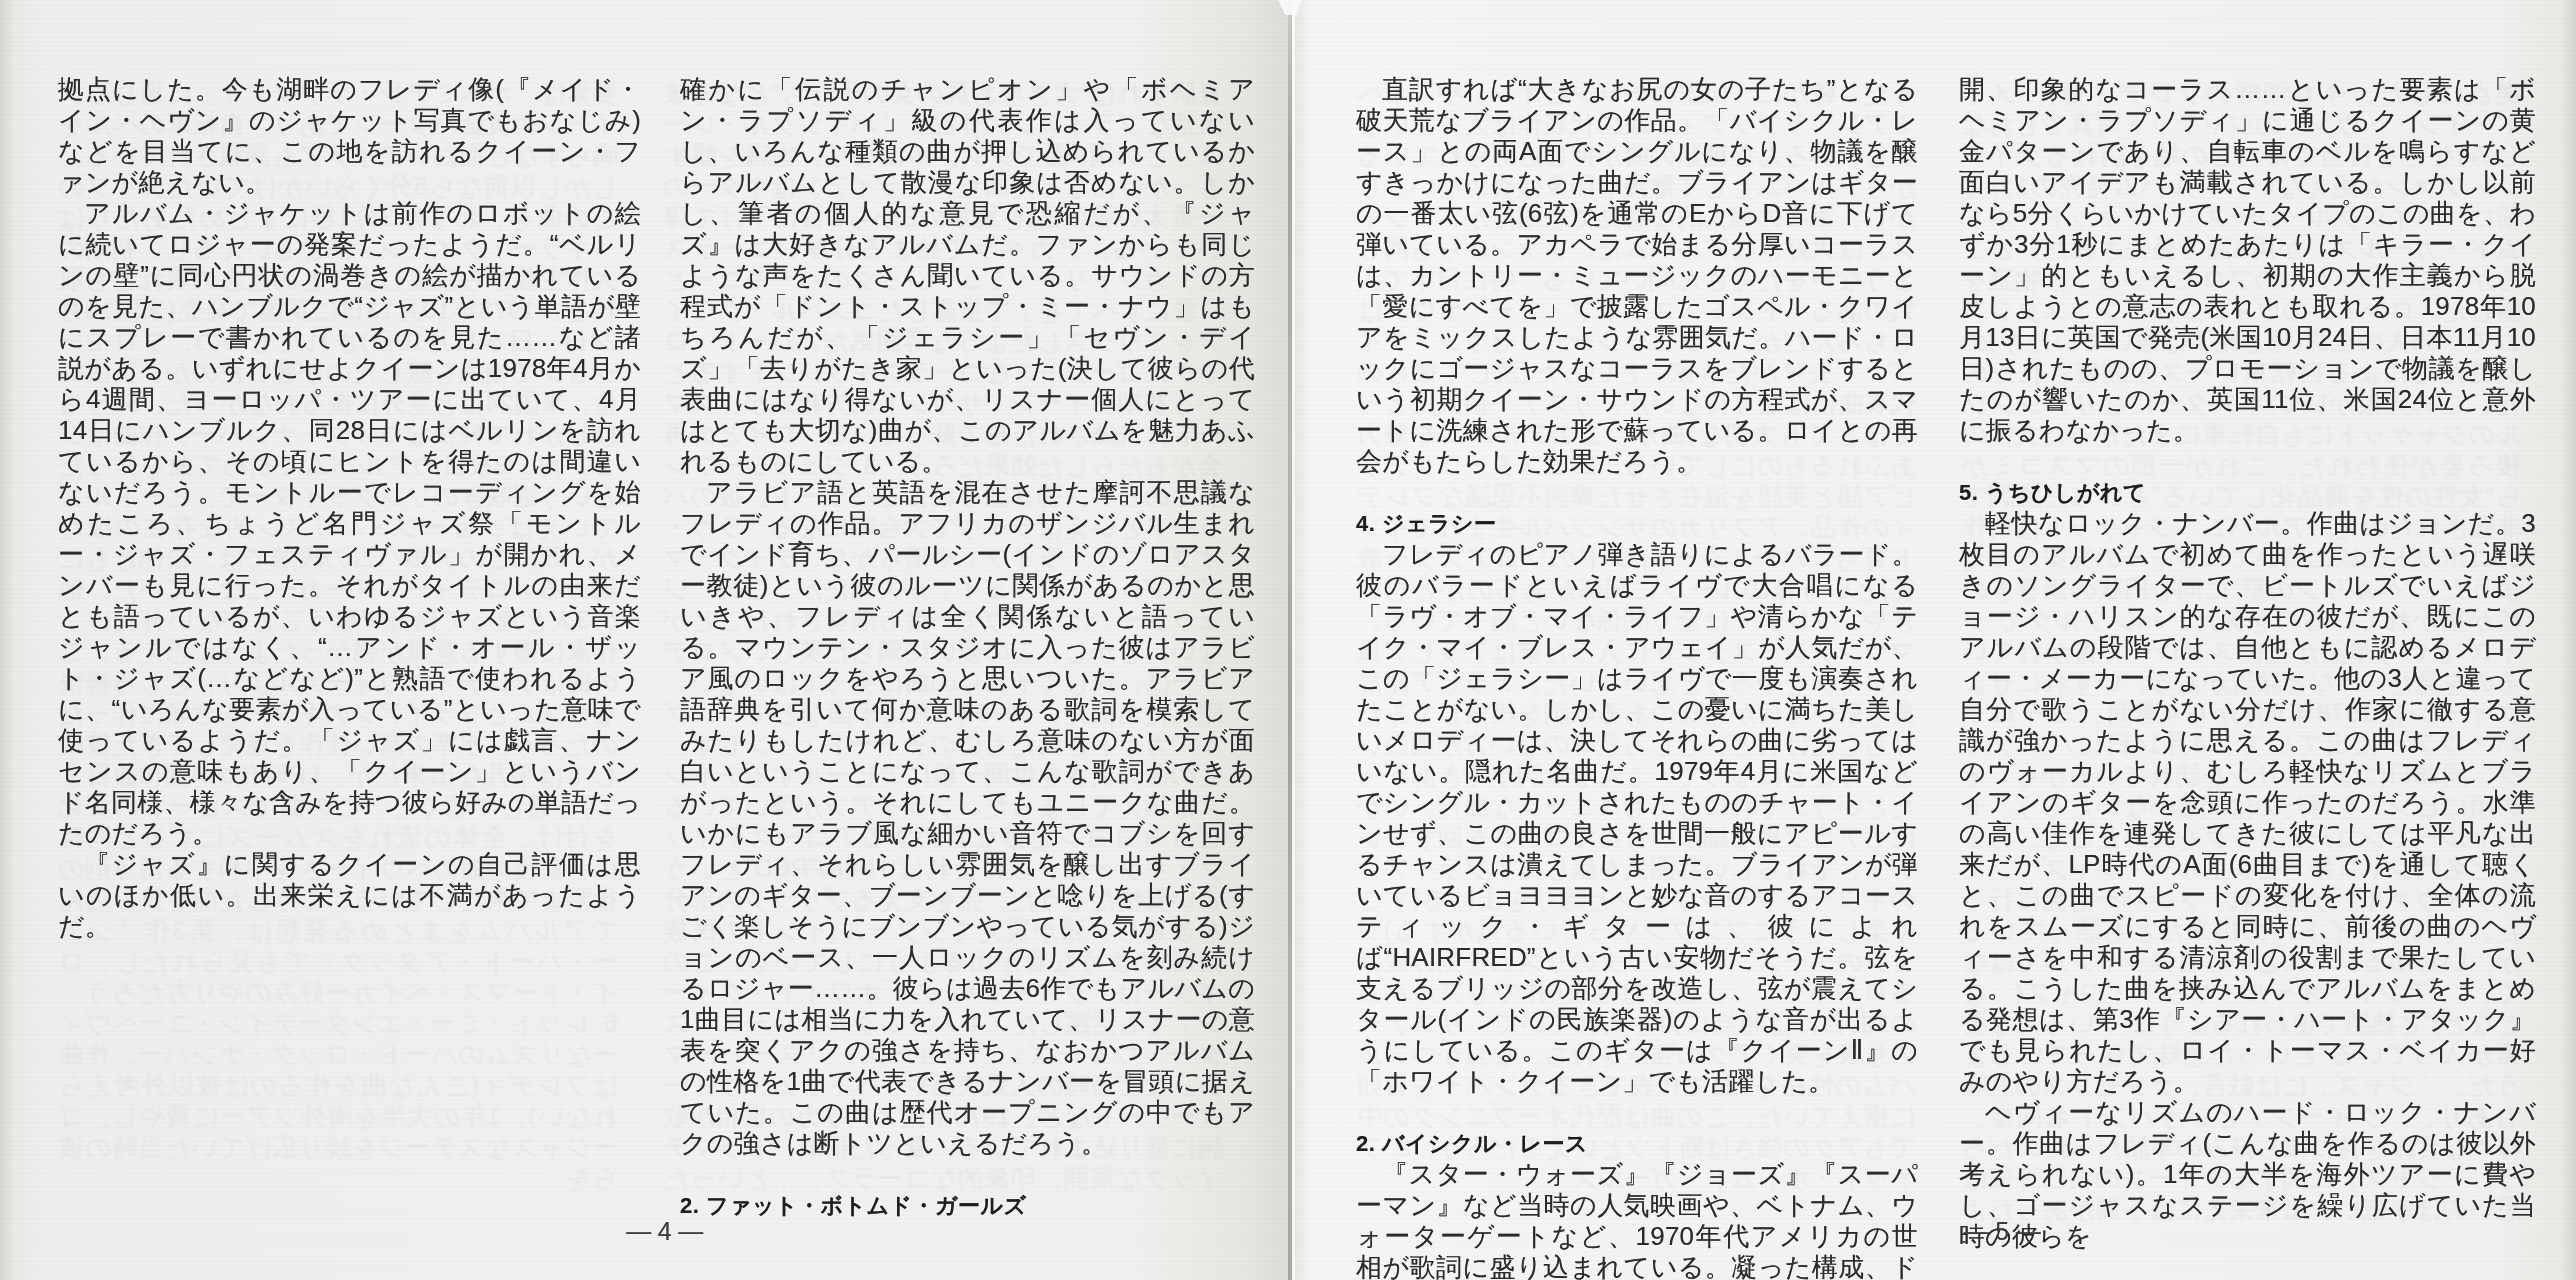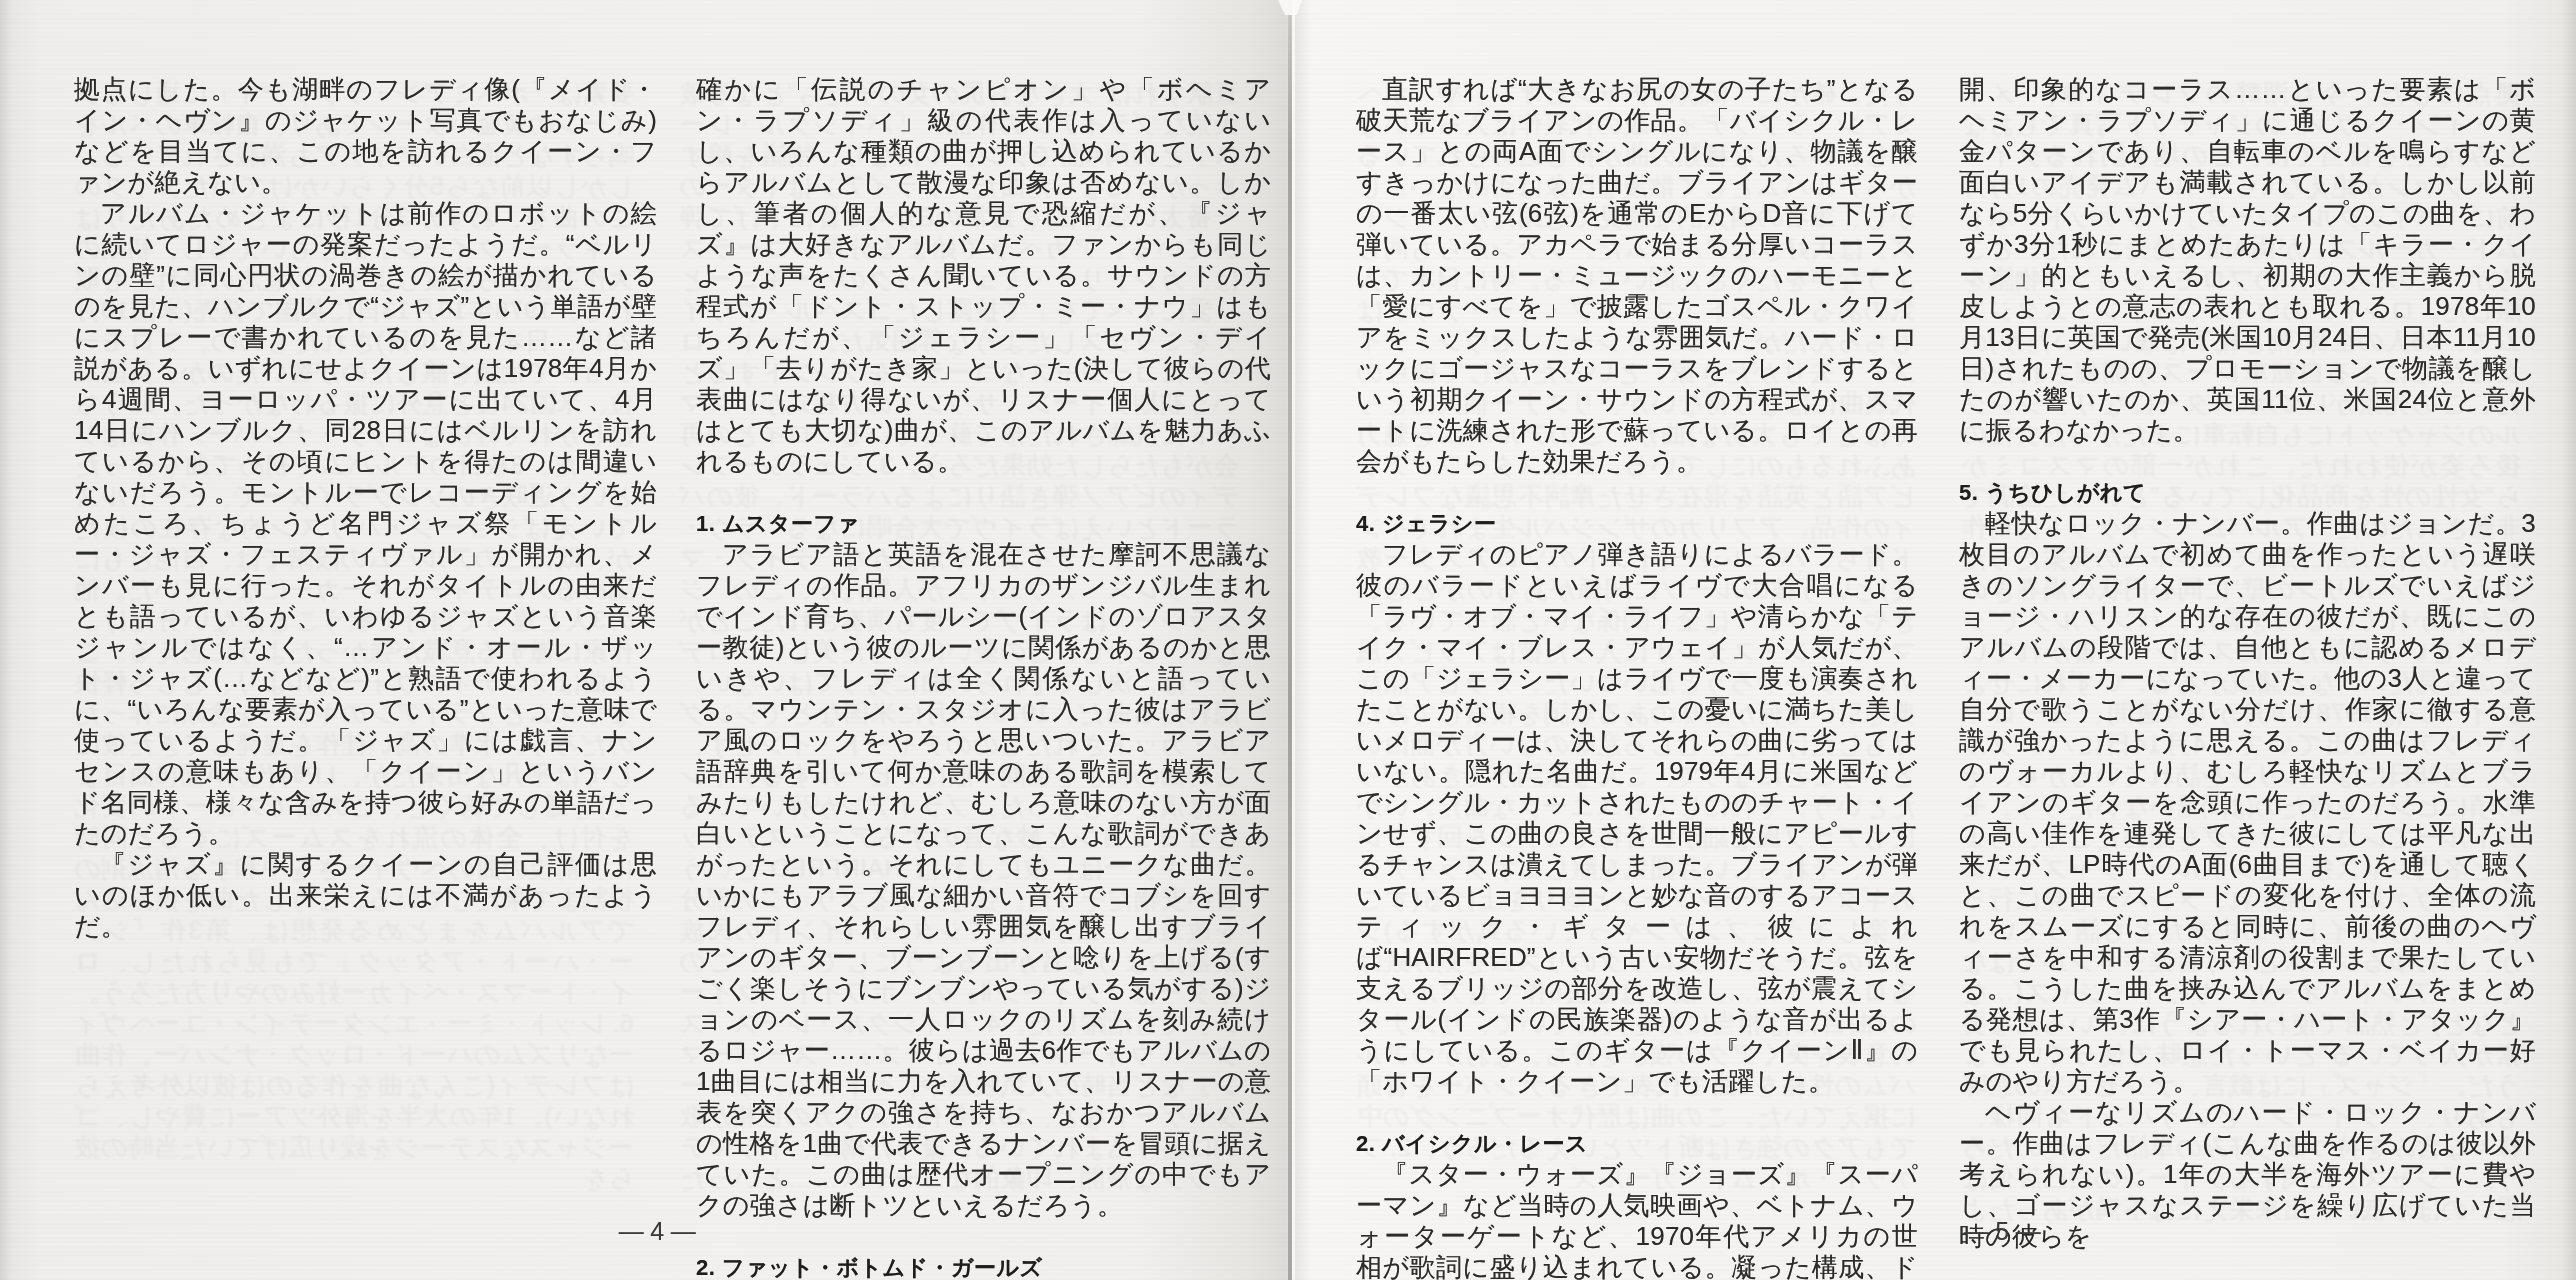--- a/index.html
+++ b/index.html
@@ -35,21 +35,21 @@
   }
   .edge-shadow-left{
     position:absolute;left:0;top:0;width:13px;height:1280px;
     background:linear-gradient(90deg,rgba(70,66,60,.10),rgba(70,66,60,0));
   }
   .edge-shadow-right{
     position:absolute;right:0;top:0;width:15px;height:1280px;
     background:linear-gradient(270deg,rgba(70,66,60,.12),rgba(70,66,60,0));
   }
   .page{position:absolute;top:0;height:1280px;}
-  .page.left{left:16px;width:1289px;}
+  .page.left{left:0;width:1289px;padding-left:47px;}
   .page.right{left:1296px;width:1419px;}
 
   .col{
     position:absolute;top:74px;
     font-size:26px;line-height:31px;
     text-align:justify;
     letter-spacing:0.2px;
     text-shadow:0 0 0.6px rgba(35,35,35,.55);
   }
   .col-1{left:58px;width:583px;}
@@ -92,21 +92,20 @@
 
   <div class="page left">
     <div class="ghost">直訳すれば“大きなお尻の女の子たち”となる破天荒なブライアンの作品。「バイシクル・レース」との両A面でシングルになり、物議を醸すきっかけになった曲だ。ブライアンはギターの一番太い弦(6弦)を通常のEからD音に下げて弾いている。アカペラで始まる分厚いコーラスは、カントリー・ミュージックのハーモニーと「愛にすべてを」で披露したゴスペル・クワイアをミックスしたような雰囲気だ。ハード・ロックにゴージャスなコーラスをブレンドするという初期クイーン・サウンドの方程式が、スマートに洗練された形で蘇っている。ロイとの再会がもたらした効果だろう。3. ジェラシーフレディのピアノ弾き語りによるバラード。彼のバラードといえばライヴで大合唱になる「ラヴ・オブ・マイ・ライフ」や清らかな「テイク・マイ・ブレス・アウェイ」が人気だが、この「ジェラシー」はライヴで一度も演奏されたことがない。しかし、この憂いに満ちた美しいメロディーは、決してそれらの曲に劣ってはいない。隠れた名曲だ。1979年4月に米国などでシングル・カットされたもののチャート・インせず、この曲の良さを世間一般にアピールするチャンスは潰えてしまった。ブライアンが弾いているビョヨヨヨンと妙な音のするアコースティック・ギターは、彼によれば“HAIRFRED”という古い安物だそうだ。弦を支えるブリッジの部分を改造し、弦が震えてシタール(インドの民族楽器)のような音が出るようにしている。このギターは『クイーンⅡ』の「ホワイト・クイーン」でも活躍した。4. バイシクル・レース『スター・ウォーズ』『ジョーズ』『スーパーマン』など当時の人気映画や、ベトナム、ウォーターゲートなど、1970年代アメリカの世相が歌詞に盛り込まれている。凝った構成、ドラマティックな展開、印象的なコーラス……といった要素は「ボヘミアン・ラプソディ」に通じるクイーンの黄金パターンであり、自転車のベルを鳴らすなど面白いアイデアも満載されている。しかし以前なら5分くらいかけていたタイプのこの曲を、わずか3分1秒にまとめたあたりは「キラー・クイーン」的ともいえるし、初期の大作主義から脱皮しようとの意志の表れとも取れる。1978年10月13日に英国で発売(米国10月24日、日本11月10日)されたものの、プロモーションで物議を醸したのが響いたのか、英国11位、米国24位と意外に振るわなかった。5. うちひしがれて軽快なロック・ナンバー。作曲はジョンだ。3枚目のアルバムで初めて曲を作ったという遅咲きのソングライターで、ビートルズでいえばジョージ・ハリスン的な存在の彼だが、既にこのアルバムの段階では、自他ともに認めるメロディー・メーカーになっていた。他の3人と違って自分で歌うことがない分だけ、作家に徹する意識が強かったように思える。この曲はフレディのヴォーカルより、むしろ軽快なリズムとブライアンのギターを念頭に作ったのだろう。水準の高い佳作を連発してきた彼にしては平凡な出来だが、LP時代のA面(6曲目まで)を通して聴くと、この曲でスピードの変化を付け、全体の流れをスムーズにすると同時に、前後の曲のヘヴィーさを中和する清涼剤の役割まで果たしている。こうした曲を挟み込んでアルバムをまとめる発想は、第3作『シアー・ハート・アタック』でも見られたし、ロイ・トーマス・ベイカー好みのやり方だろう。6. レット・ミー・エンターテイン・ユーヘヴィーなリズムのハード・ロック・ナンバー。作曲はフレディ(こんな曲を作るのは彼以外考えられない)。1年の大半を海外ツアーに費やし、ゴージャスなステージを繰り広げていた当時の彼らを</div>
     <div class="col col-1">
         <p class="para">拠点にした。今も湖畔のフレディ像(『メイド・イン・ヘヴン』のジャケット写真でもおなじみ)などを目当てに、この地を訪れるクイーン・ファンが絶えない。</p>
         <p class="para indent">アルバム・ジャケットは前作のロボットの絵に続いてロジャーの発案だったようだ。“ベルリンの壁”に同心円状の渦巻きの絵が描かれているのを見た、ハンブルクで“ジャズ”という単語が壁にスプレーで書かれているのを見た……など諸説がある。いずれにせよクイーンは1978年4月から4週間、ヨーロッパ・ツアーに出ていて、4月14日にハンブルク、同28日にはベルリンを訪れているから、その頃にヒントを得たのは間違いないだろう。モントルーでレコーディングを始めたころ、ちょうど名門ジャズ祭「モントルー・ジャズ・フェスティヴァル」が開かれ、メンバーも見に行った。それがタイトルの由来だとも語っているが、いわゆるジャズという音楽ジャンルではなく、“…アンド・オール・ザット・ジャズ(…などなど)”と熟語で使われるように、“いろんな要素が入っている”といった意味で使っているようだ。「ジャズ」には戯言、ナンセンスの意味もあり、「クイーン」というバンド名同様、様々な含みを持つ彼ら好みの単語だったのだろう。</p>
         <p class="para indent">『ジャズ』に関するクイーンの自己評価は思いのほか低い。出来栄えには不満があったようだ。</p>
       </div>
     <div class="col col-2">
         <p class="para">確かに「伝説のチャンピオン」や「ボヘミアン・ラプソディ」級の代表作は入っていないし、いろんな種類の曲が押し込められているからアルバムとして散漫な印象は否めない。しかし、筆者の個人的な意見で恐縮だが、『ジャズ』は大好きなアルバムだ。ファンからも同じような声をたくさん聞いている。サウンドの方程式が「ドント・ストップ・ミー・ナウ」はもちろんだが、「ジェラシー」「セヴン・デイズ」「去りがたき家」といった(決して彼らの代表曲にはなり得ないが、リスナー個人にとってはとても大切な)曲が、このアルバムを魅力あふれるものにしている。</p>
-        <h3 class="track-heading">1. ムスターファ</h3>
         <p class="para indent">アラビア語と英語を混在させた摩訶不思議なフレディの作品。アフリカのザンジバル生まれでインド育ち、パールシー(インドのゾロアスター教徒)という彼のルーツに関係があるのかと思いきや、フレディは全く関係ないと語っている。マウンテン・スタジオに入った彼はアラビア風のロックをやろうと思いついた。アラビア語辞典を引いて何か意味のある歌詞を模索してみたりもしたけれど、むしろ意味のない方が面白いということになって、こんな歌詞ができあがったという。それにしてもユニークな曲だ。いかにもアラブ風な細かい音符でコブシを回すフレディ、それらしい雰囲気を醸し出すブライアンのギター、ブーンブーンと唸りを上げる(すごく楽しそうにブンブンやっている気がする)ジョンのベース、一人ロックのリズムを刻み続けるロジャー……。彼らは過去6作でもアルバムの1曲目には相当に力を入れていて、リスナーの意表を突くアクの強さを持ち、なおかつアルバムの性格を1曲で代表できるナンバーを冒頭に据えていた。この曲は歴代オープニングの中でもアクの強さは断トツといえるだろう。</p>
         <h3 class="track-heading">2. ファット・ボトムド・ガールズ</h3>
       </div>
     <div class="pagenum">―4―</div>
   </div>
 
   <div class="page right">
     <div class="ghost">拠点にした。今も湖畔のフレディ像(『メイド・イン・ヘヴン』のジャケット写真でもおなじみ)などを目当てに、この地を訪れるクイーン・ファンが絶えない。アルバム発売の1カ月前に「バイシクル・レース」「ファット・ボトムド・ガールズ」が両A面で発売された。ところが、このシングルのプロモーションが物議を醸した。ロンドンのウィンブルドン・スタジアムで、65人の全裸(靴と靴下は履いていたが)の女性たちによる自転車レースが開催されたのだ。この光景がLPのポスターになり、シングルのジャケットにも自転車にまたがった女性の後ろ姿が使われた。これが一部のマスコミから“女性の性を商品化している”といった論調で非難されたのだ。アルバム・ジャケットは前作のロボットの絵に続いてロジャーの発案だったようだ。“ベルリンの壁”に同心円状の渦巻きの絵が描かれているのを見た、ハンブルクで“ジャズ”という単語が壁にスプレーで書かれているのを見た……など諸説がある。いずれにせよクイーンは1978年4月から4週間、ヨーロッパ・ツアーに出ていて、4月14日にハンブルク、同28日にはベルリンを訪れているから、その頃にヒントを得たのは間違いないだろう。モントルーでレコーディングを始めたころ、ちょうど名門ジャズ祭「モントルー・ジャズ・フェスティヴァル」が開かれ、メンバーも見に行った。それがタイトルの由来だとも語っているが、いわゆるジャズという音楽ジャンルではなく、“…アンド・オール・ザット・ジャズ(…などなど)”と熟語で使われるように、“いろんな要素が入っている”といった意味で使っているようだ。「ジャズ」には戯言、ナンセンスの意味もあり、「クイーン」というバンド名同様、様々な含みを持つ彼ら好みの単語だったのだろう。『ジャズ』に関するクイーンの自己評価は思いのほか低い。出来栄えには不満があったようだ。確かに「伝説のチャンピオン」や「ボヘミアン・ラプソディ」級の代表作は入っていないし、いろんな種類の曲が押し込められているからアルバムとして散漫な印象は否めない。しかし、筆者の個人的な意見で恐縮だが、『ジャズ』は大好きなアルバムだ。ファンからも同じような声をたくさん聞いている。特に日本で人気のある「ドント・ストップ・ミー・ナウ」はもちろんだが、「ジェラシー」「セヴン・デイズ」「去りがたき家」といった(決して彼らの代表曲にはなり得ないが、リスナー個人にとってはとても大切な)曲が、このアルバムを魅力あふれるものにしている。1. ムスターファアラビア語と英語を混在させた摩訶不思議なフレディの作品。アフリカのザンジバル生まれでインド育ち、パールシー(インドのゾロアスター教徒)という彼のルーツに関係があるのかと思いきや、フレディは全く関係ないと語っている。マウンテン・スタジオに入った彼はアラビア風のロックをやろうと思いついた。アラビア語辞典を引いて何か意味のある歌詞を模索してみたりもしたけれど、むしろ意味のない方が面白いということになって、こんな歌詞ができあがったという。それにしてもユニークな曲だ。いかにもアラブ風な細かい音符でコブシを回すフレディ、それらしい雰囲気を醸し出すブライアンのギター、ブーンブーンと唸りを上げる(すごく楽しそうにブンブンやっている気がする)ジョンのベース、一人ロックのリズムを刻み続けるロジャー……。彼らは過去6作でもアルバムの1曲目には相当に力を入れていて、リスナーの意表を突くアクの強さを持ち、なおかつアルバムの性格を1曲で代表できるナンバーを冒頭に据えていた。この曲は歴代オープニングの中でもアクの強さは断トツといえるだろう。2. ファット・ボトムド・ガールズ</div>
     <div class="col col-3">
         <p class="para indent">直訳すれば“大きなお尻の女の子たち”となる破天荒なブライアンの作品。「バイシクル・レース」との両A面でシングルになり、物議を醸すきっかけになった曲だ。ブライアンはギターの一番太い弦(6弦)を通常のEからD音に下げて弾いている。アカペラで始まる分厚いコーラスは、カントリー・ミュージックのハーモニーと「愛にすべてを」で披露したゴスペル・クワイアをミックスしたような雰囲気だ。ハード・ロックにゴージャスなコーラスをブレンドするという初期クイーン・サウンドの方程式が、スマートに洗練された形で蘇っている。ロイとの再会がもたらした効果だろう。</p>

